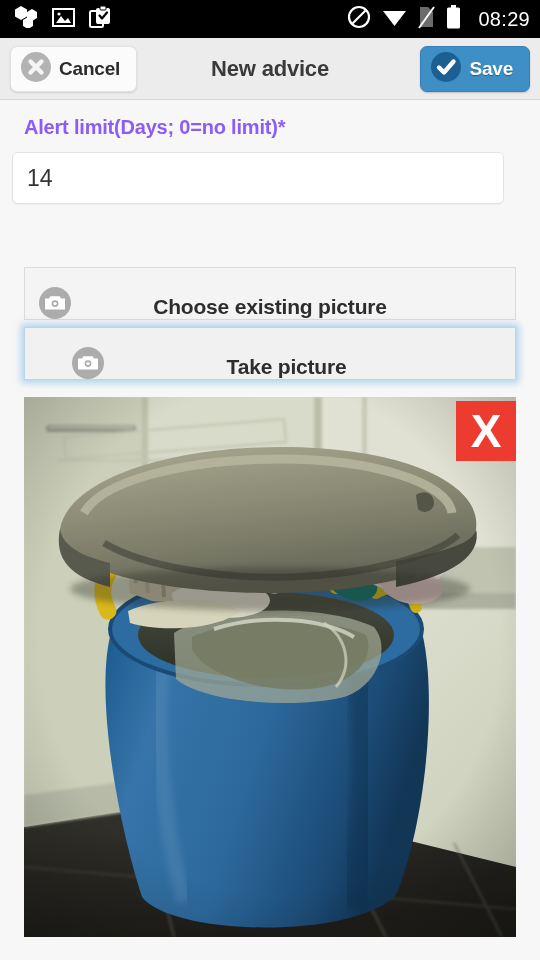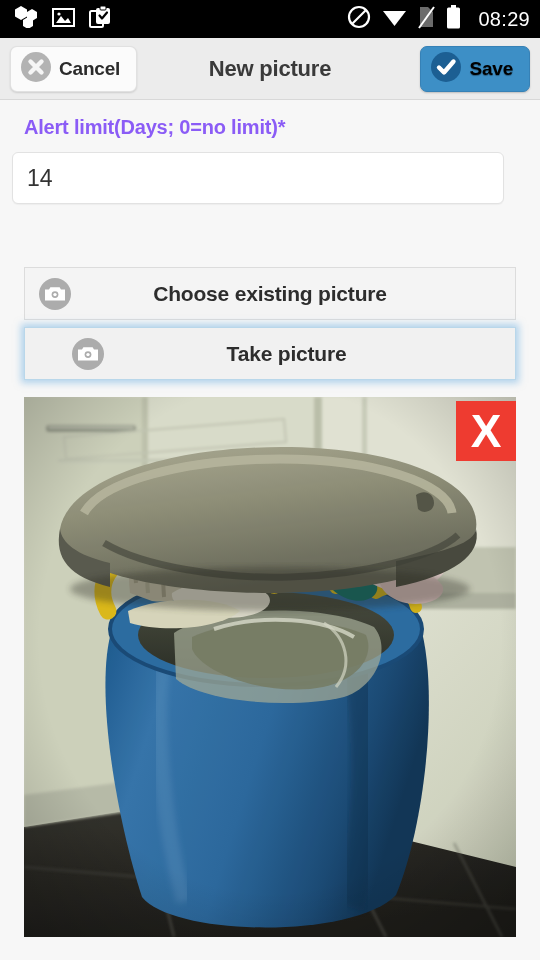--- a/index.html
+++ b/index.html
@@ -62,21 +62,21 @@
     box-shadow: 0 1px 2px rgba(0,0,0,0.20);
     margin-left: auto;
   }
   .nav-btn-label {
     font-size: 19px;
     font-weight: bold;
     letter-spacing: -0.2px;
     white-space: nowrap;
   }
   .nav-btn.cancel .nav-btn-label { color: #2b2b2b; }
-  .nav-btn.save .nav-btn-label { color: #000000; text-shadow: 0 1px 1px rgba(0,0,0,0.35); }
+  .nav-btn.save .nav-btn-label { color: #ffffff; text-shadow: 0 1px 1px rgba(0,0,0,0.35); }
   .header-title {
     position: absolute;
     left: 0; right: 0;
     text-align: center;
     font-size: 22px;
     font-weight: bold;
     color: #3a3a3a;
     pointer-events: none;
     letter-spacing: -0.2px;
   }
@@ -109,21 +109,21 @@
     color: #333333;
     padding: 0 14px;
     outline: none;
   }
 
   
   .picture-buttons { margin-top: 63px; padding: 0 24px; }
   .pic-btn {
     position: relative;
     display: flex;
-    align-items: center;
+    align-items: flex-end;
     height: 53px;
     background: #f4f4f4;
     border: 1px solid #dcdcdc;
     padding: 0 14px;
     cursor: pointer;
   }
   .pic-btn + .pic-btn { margin-top: 7px; padding-left: 47px; }
   .pic-btn.focused {
     background: #f1f1f1;
     border-color: #b9d7ea;
@@ -241,21 +241,21 @@
   <div class="nav-btn cancel">
     <span>
       <svg width="32" height="32" viewBox="0 0 32 32">
         <circle cx="16" cy="16" r="15" fill="#b3b3b3"></circle>
         <path d="M10.5 10.5 L21.5 21.5 M21.5 10.5 L10.5 21.5" stroke="#f5f5f5" stroke-width="4.4" stroke-linecap="round"></path>
       </svg>
     </span>
     <span class="nav-btn-label">Cancel</span>
   </div>
 
-  <div class="header-title">New picture</div>
+  <div class="header-title">New advice</div>
 
   <div class="nav-btn save">
     <span>
       <svg width="32" height="32" viewBox="0 0 32 32">
         <circle cx="16" cy="16" r="15" fill="#1c5f93"></circle>
         <path d="M9 16.5 L14 21.5 L23.5 10.5" fill="none" stroke="#ffffff" stroke-width="4.4" stroke-linecap="round" stroke-linejoin="round"></path>
       </svg>
     </span>
     <span class="nav-btn-label">Save</span>
   </div>

